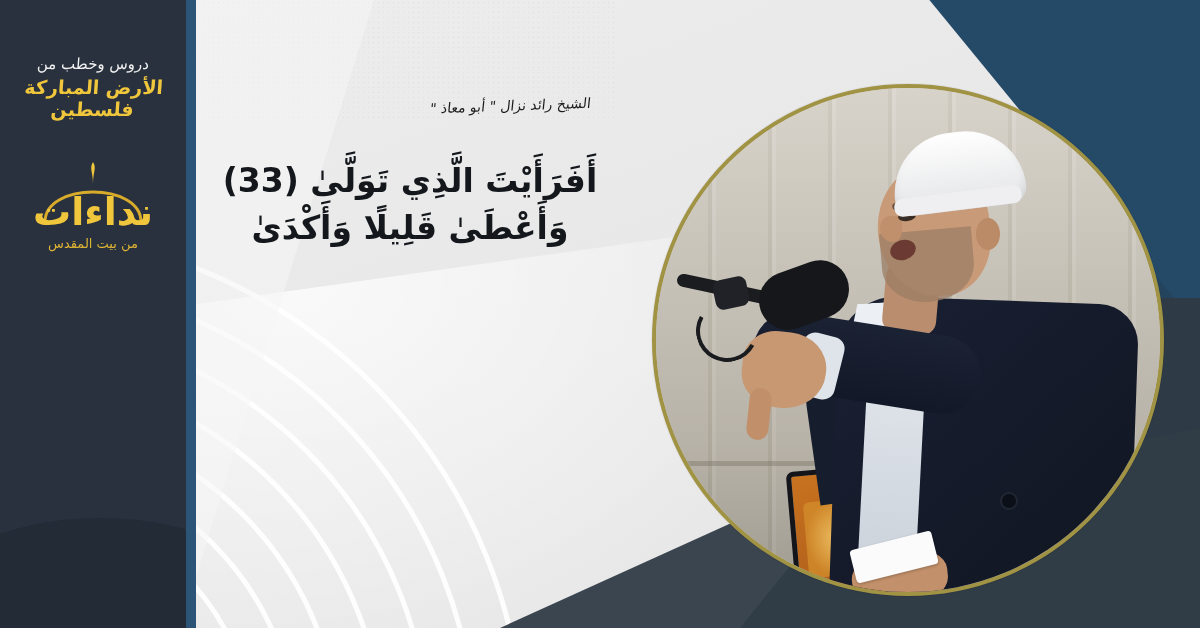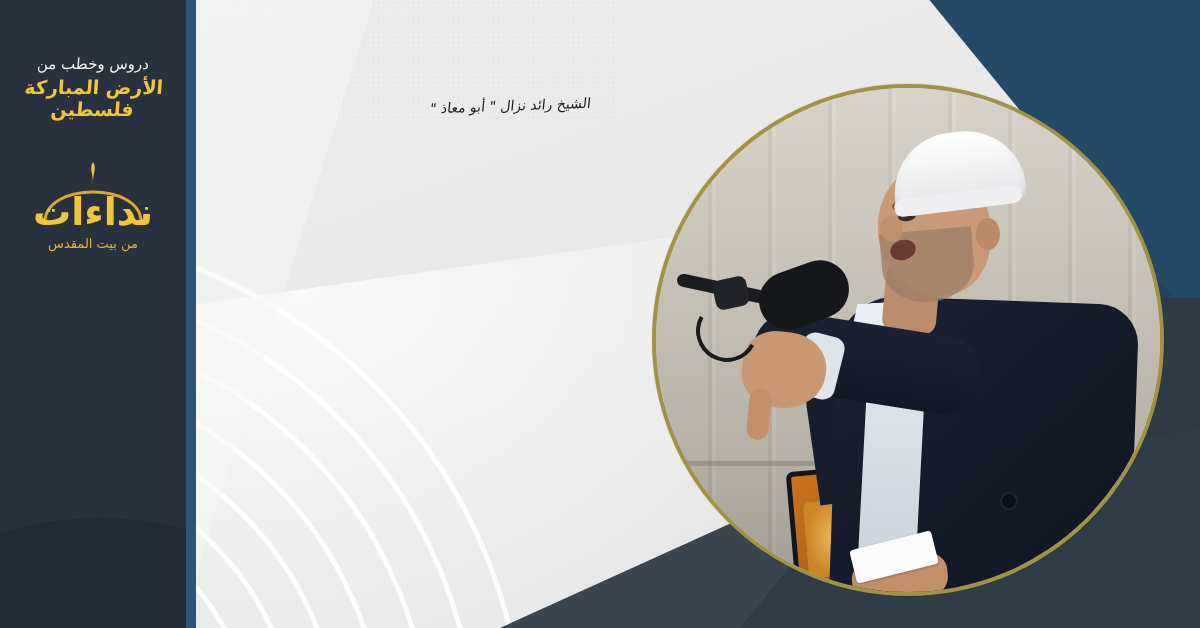--- a/index.html
+++ b/index.html
@@ -384,20 +384,24 @@
 
       <div class="hand2"></div>
       <div class="paper"></div>
       <div class="buttonA"></div>
       <div class="buttonB"></div>
     </div>
   </div>
 
   <div class="byline">الشيخ رائد نزال " أبو معاذ "</div>
 
+  <div class="ayah">
+    <span class="ln">أَفَرَأَيْتَ الَّذِي تَوَلَّىٰ (33)</span>
+    <span class="ln">وَأَعْطَىٰ قَلِيلًا وَأَكْدَىٰ</span>
+  </div>
 
   <div class="sb-strip"></div>
   <div class="sidebar">
     <div class="sb-curve"></div>
     <div class="sb-inner">
       <div class="sb-line1">دروس وخطب من</div>
       <div class="sb-line2">الأرض المباركة فلسطين</div>
 
       <div class="sb-logo">
         <svg width="120" height="70" viewBox="0 0 120 70" fill="none">

